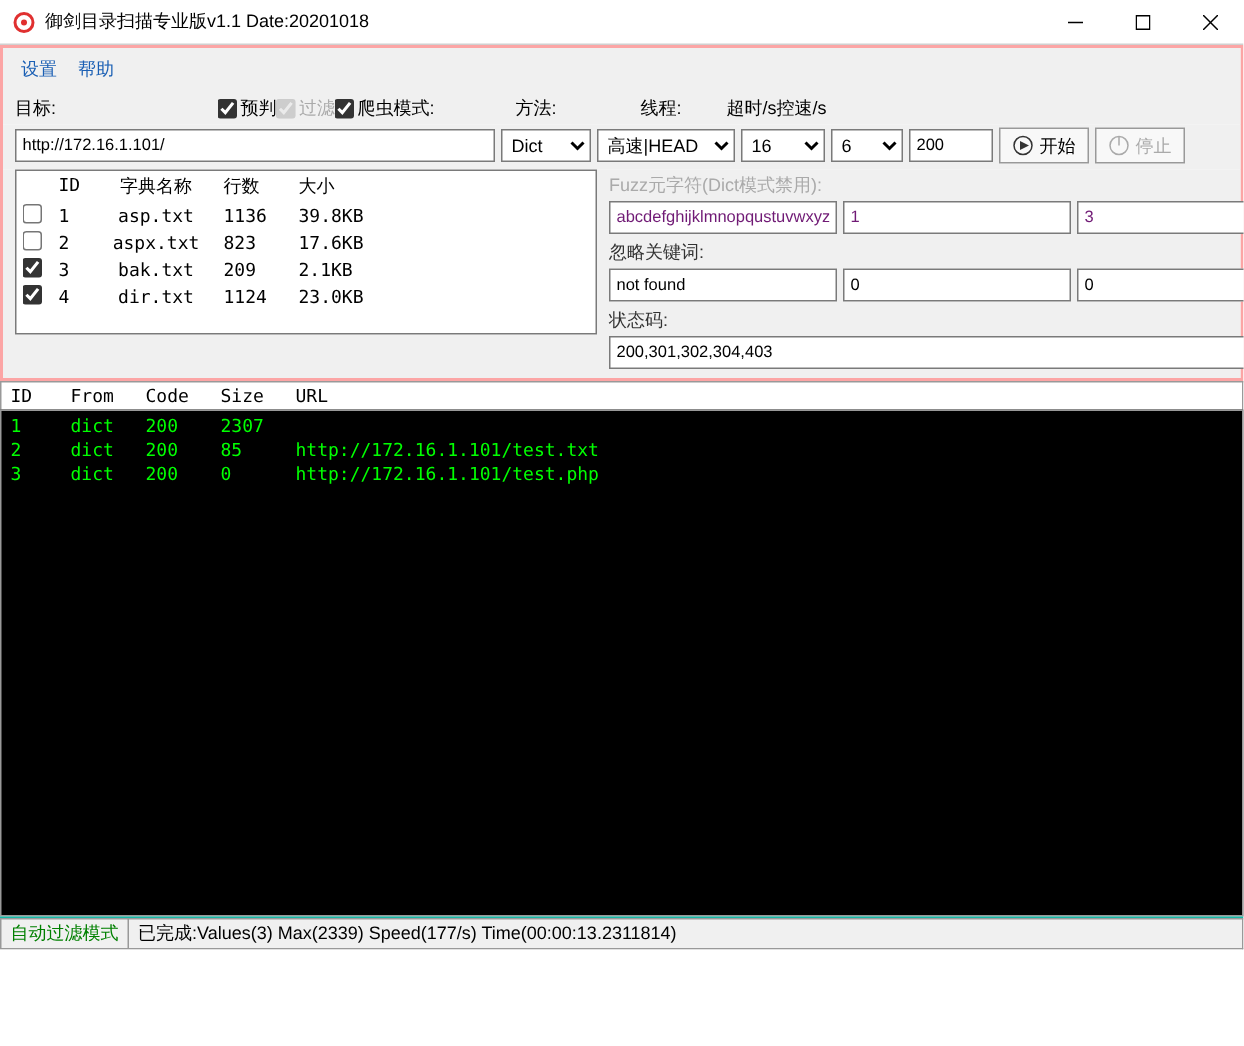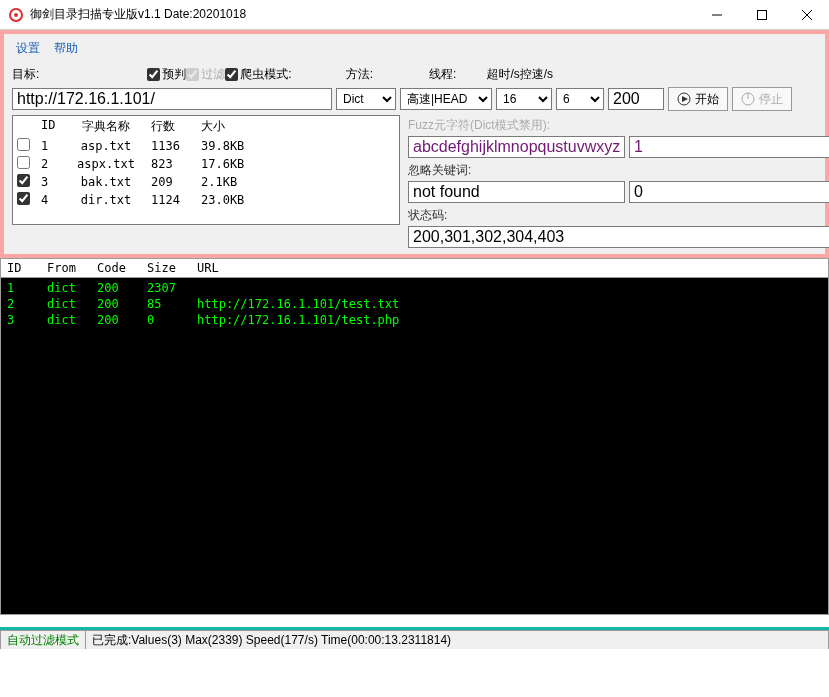--- a/index.html
+++ b/index.html
@@ -6,30 +6,30 @@
     body { font-family: "Microsoft YaHei", "SimSun", Arial, sans-serif; font-size: 12px; background: #fff; width: 829px; }
     
     .titlebar { height: 30px; display: flex; align-items: center; padding: 0 0 0 8px; border-bottom: 1px solid #d0d0d0; background: #fff; }
     .titlebar-icon { width: 16px; height: 16px; margin-right: 6px; }
     .titlebar-title { flex: 1; font-size: 12px; }
     .titlebar-btn { width: 45px; height: 29px; display: flex; align-items: center; justify-content: center; cursor: pointer; }
     
     .menubar { height: 28px; display: flex; align-items: center; padding: 0 12px; background: #f0f0f0; gap: 14px; }
     .menubar-item { color: #1a5fb4; cursor: pointer; }
     
-    .redbox { border: 4px solid #fca5a5; margin: 0; }
+    .redbox { border: 2px solid #fca5a5; margin: 0; }
     
     .row1 { display: flex; align-items: center; padding: 4px 8px 2px 8px; gap: 0; background: #f0f0f0; }
     .label { font-size: 12px; white-space: nowrap; }
     .chk { width: 13px; height: 13px; accent-color: #333; }
     .chk-wrap { display: flex; align-items: center; gap: 2px; }
     .sp { flex: 1; }
     
     .row2 { display: flex; align-items: center; padding: 2px 8px 4px 8px; gap: 4px; background: #f0f0f0; }
-    .txt-input { border: 1px solid #7a7a7a; height: 22px; padding: 0 4px; font-size: 16px; background: #fff; }
+    .txt-input { border: 1px solid #7a7a7a; height: 22px; padding: 0 4px; font-size: 11px; background: #fff; }
     .select { border: 1px solid #7a7a7a; height: 22px; font-size: 12px; padding: 0 2px; background: #fff; }
     .btn { display: flex; align-items: center; gap: 4px; border: 1px solid #999; background: #f8f8f8; height: 24px; padding: 0 8px; cursor: pointer; font-size: 12px; }
     .btn.disabled { color: #aaa; }
     .btn-icon { width: 14px; height: 14px; }
     .url-input { flex: 1; min-width: 0; }
     
     .columns { display: flex; background: #f0f0f0; }
     .col-left { flex: 0 0 400px; padding: 0 4px 4px 8px; }
     .col-right { flex: 1; padding: 0 8px 4px 4px; }
     
@@ -53,21 +53,21 @@
     .result-head { display: flex; background: #fff; border: 1px solid #999; border-bottom: none; padding: 2px 6px; font-family: "SimSun", monospace; font-size: 12px; }
     .rc-id { width: 40px; }
     .rc-from { width: 50px; }
     .rc-code { width: 50px; }
     .rc-size { width: 50px; }
     .rc-url { flex: 1; }
     
     .result-body { background: #000; border: 1px solid #999; height: 338px; overflow-y: scroll; font-family: "SimSun", monospace; font-size: 12px; padding: 2px 6px; color: #00ff00; }
     .result-row { display: flex; line-height: 16px; }
     
-    .statusbar { display: flex; align-items: flex-start; border-top: 3px solid #14b8a6; height: 22px; background: #f0f0f0; margin-top: 12px; }
+    .statusbar { display: flex; align-items: flex-start; border-top: 1px solid #14b8a6; height: 22px; background: #f0f0f0; }
     .status-seg1 { border: 1px solid #999; padding: 1px 6px; color: #008000; margin: 0; }
     .status-seg2 { padding: 1px 6px; border: 1px solid #999; border-left: none; flex: 1; }
   </style>
 </head>
 <body>
 
 <div class="titlebar">
   <span class="titlebar-icon">
     <svg viewBox="0 0 16 16">
         <circle cx="8" cy="8" r="6" fill="none" stroke="#e03030" stroke-width="2"></circle>

